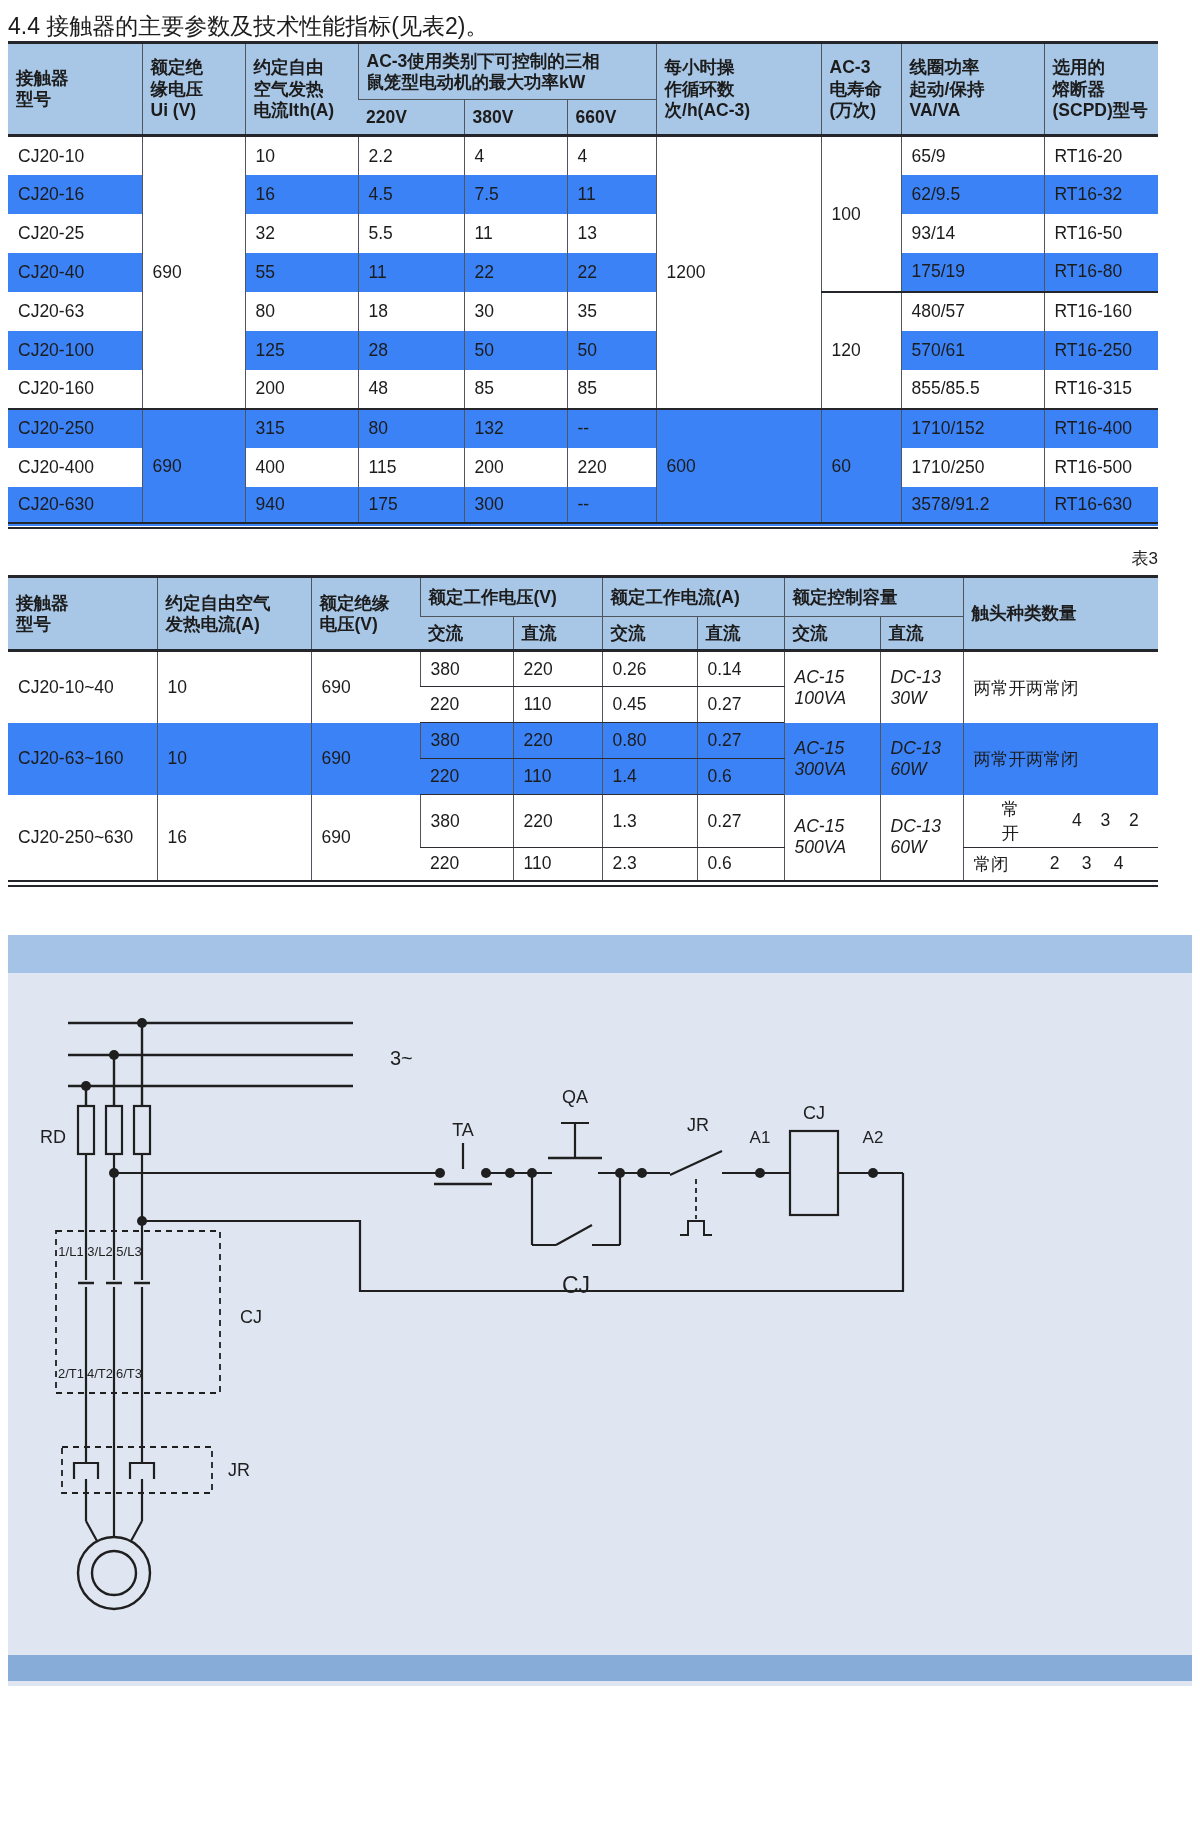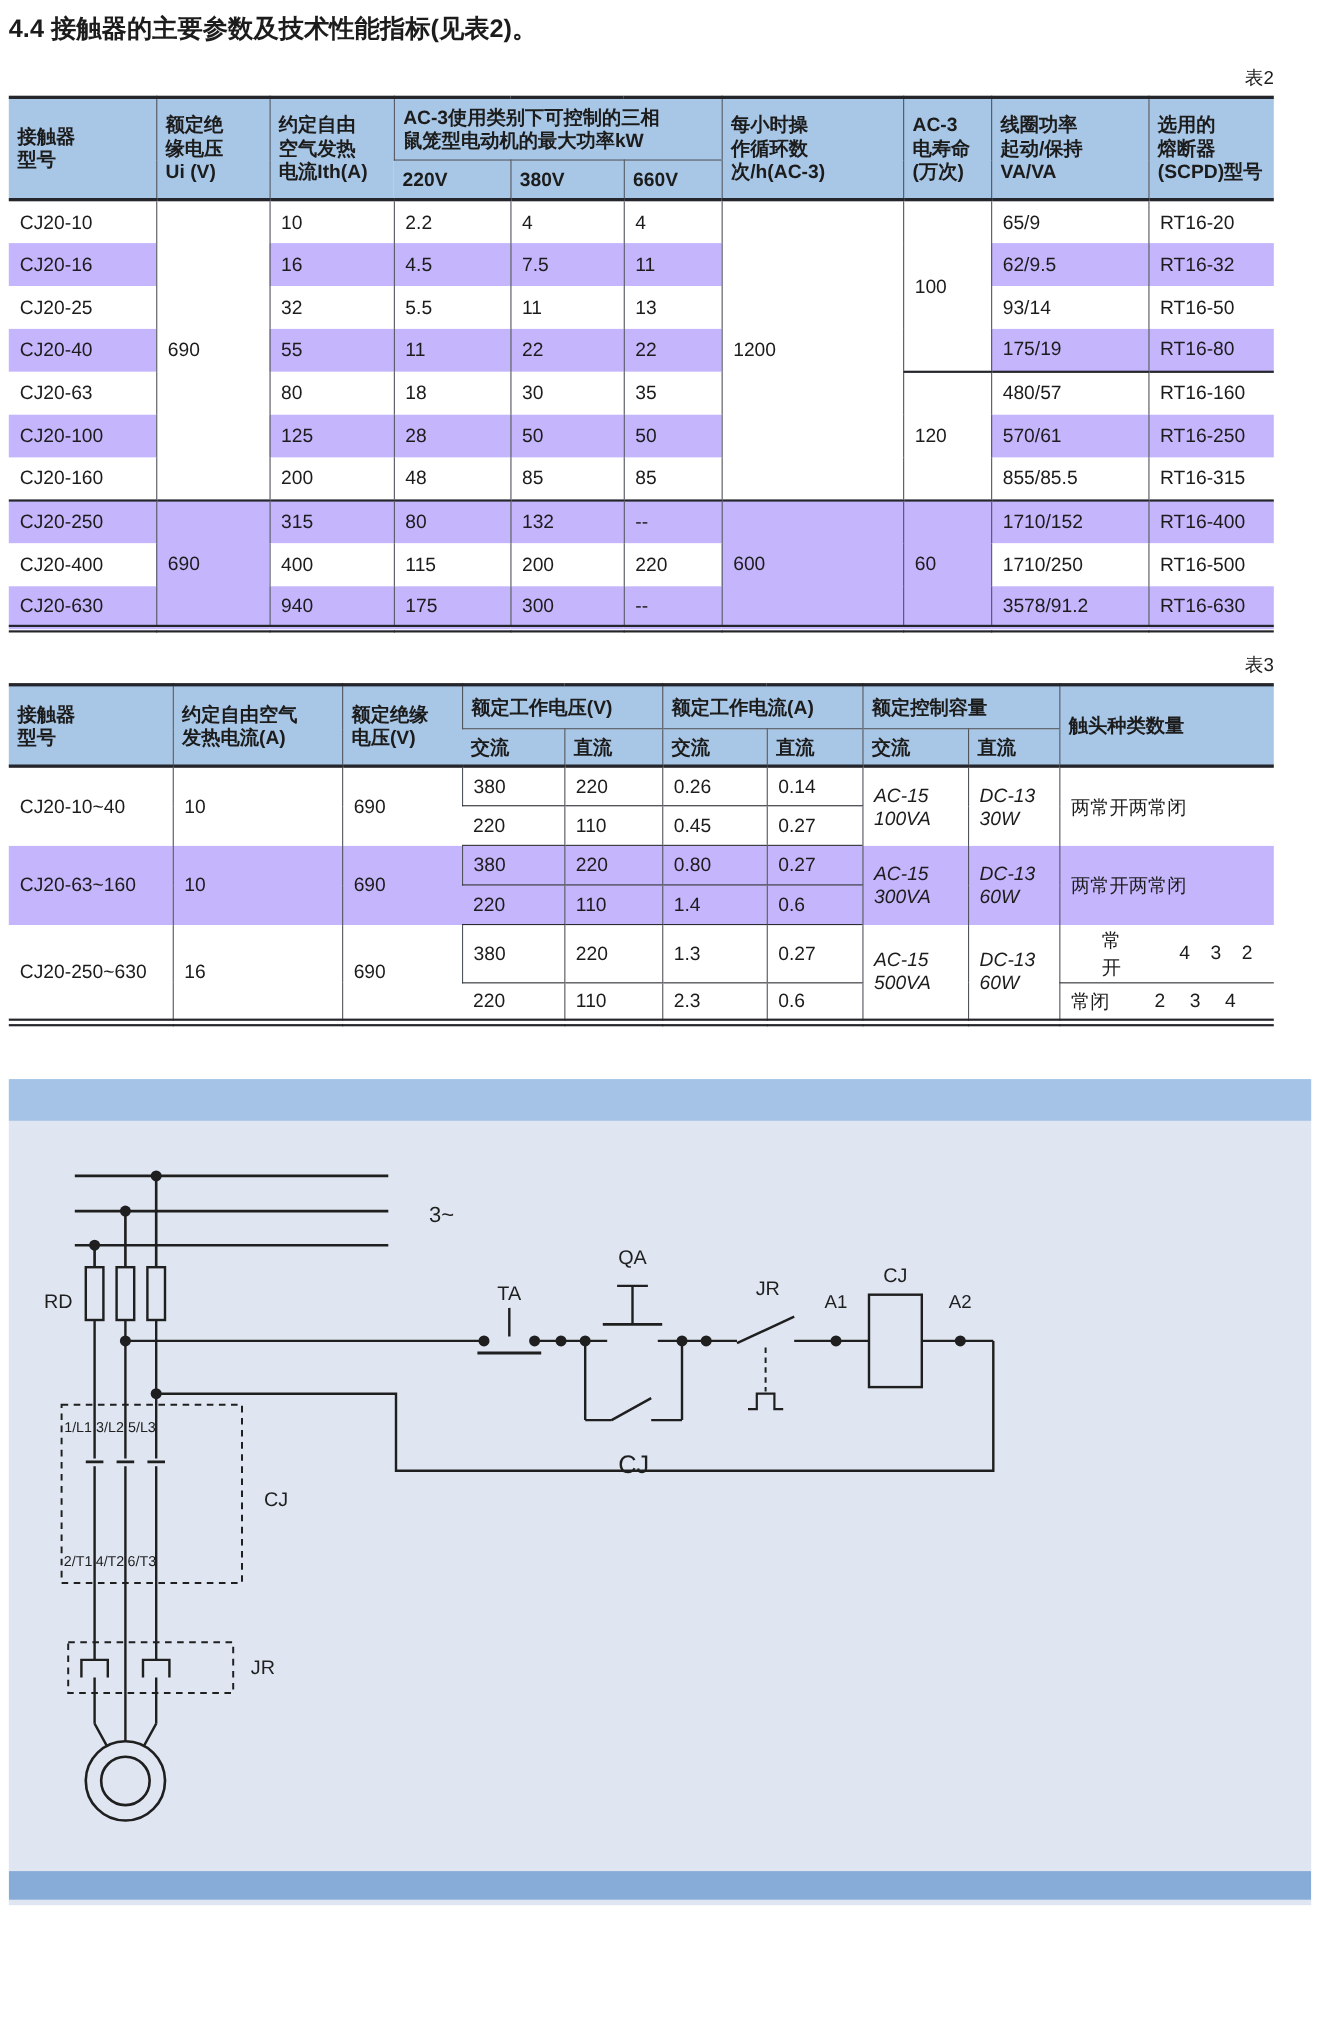--- a/index.html
+++ b/index.html
@@ -1,55 +1,54 @@
 <!DOCTYPE html>
 <html><head>
 <meta charset="utf-8">
 <style>
   html,body{margin:0;padding:0;background:#fff;font-family:"Liberation Sans",sans-serif;color:#1c1c1c;}
   .page{width:1200px;height:1843px;position:relative;overflow:hidden;background:#fff;}
-  .sec-heading{font-size:23px;font-weight:700;margin:0;padding-left:8px;line-height:1.28;}
+  .sec-heading{font-size:23px;font-weight:400;margin:0;padding-left:8px;line-height:1.28;}
   .h44{padding-top:12px;}
   .h45{margin-top:38px;}
   .h46{margin-top:44px;}
   .tag{width:1150px;margin:18px 0 5px 8px;text-align:right;font-size:17px;}
   table{border-collapse:collapse;table-layout:fixed;margin-left:8px;width:1150px;font-size:17.5px;}
   .t2,.t3{border-top:3px solid #24262b;border-bottom:7px double #24262b;}
   th{background:#a8c6e6;font-weight:700;text-align:left;vertical-align:middle;
      padding:3px 8px;white-space:pre-line;line-height:1.22;
      border-left:1px solid #50545c;border-bottom:3px solid #24262b;font-size:17.5px;}
   th.grp{border-bottom:1px solid #50545c;vertical-align:middle;}
   th:first-child,td:first-child{border-left:none;}
   td{border-left:1px solid #50545c;padding:2px 10px;vertical-align:middle;background:#fff;}
   td.pre{white-space:pre-line;line-height:1.2;font-style:italic;}
   .t2 thead tr.hr1{height:57px;} .t2 thead tr.hr2{height:36px;}
   .t2 tbody tr{height:39px;}
   .t3 thead tr.hr1{height:40px;} .t3 thead tr.hr2{height:34px;}
   .t3 tbody tr{height:36px;}
-  tr.alt td{background:#c4b5fd;}
+  tr.alt td{background:#3b82f6;}
   td.span{background:#fff;}
   tr.g2s td{border-top:2.2px solid #24262b;}
   td.gb{border-bottom:2.2px solid #24262b;}
   .t3 td.mid{border-bottom:1.5px solid #2b2d33;}
   .t3 td.csplit{border-bottom:1.5px solid #2b2d33;padding-left:38px;}
   .cnt{display:flex;align-items:center;}
   .cnt .lbl{margin-right:30px;}
   .cnt .num{width:32px;text-align:center;}
   .band{margin:48px 0 0 8px;width:1184px;height:38px;background:#a4c3e6;}
   .panel{margin-left:8px;width:1184px;height:713px;background:#dfe6f2;position:relative;}
   svg{display:block;}
   svg text{font-family:"Liberation Sans",sans-serif;fill:#1f1f1f;}
 </style>
 </head>
 <body>
 
 <div class="page">
 
   <div class="sec-heading h44">4.4 接触器的主要参数及技术性能指标(见表2)。</div>
-  <div class="tag">表2</div>
 
   <table class="t2">
     <colgroup>
       <col style="width:134px">
         <col style="width:103px">
         <col style="width:113px">
       <col style="width:106px">
         <col style="width:103px">
         <col style="width:89px">
       <col style="width:165px">

